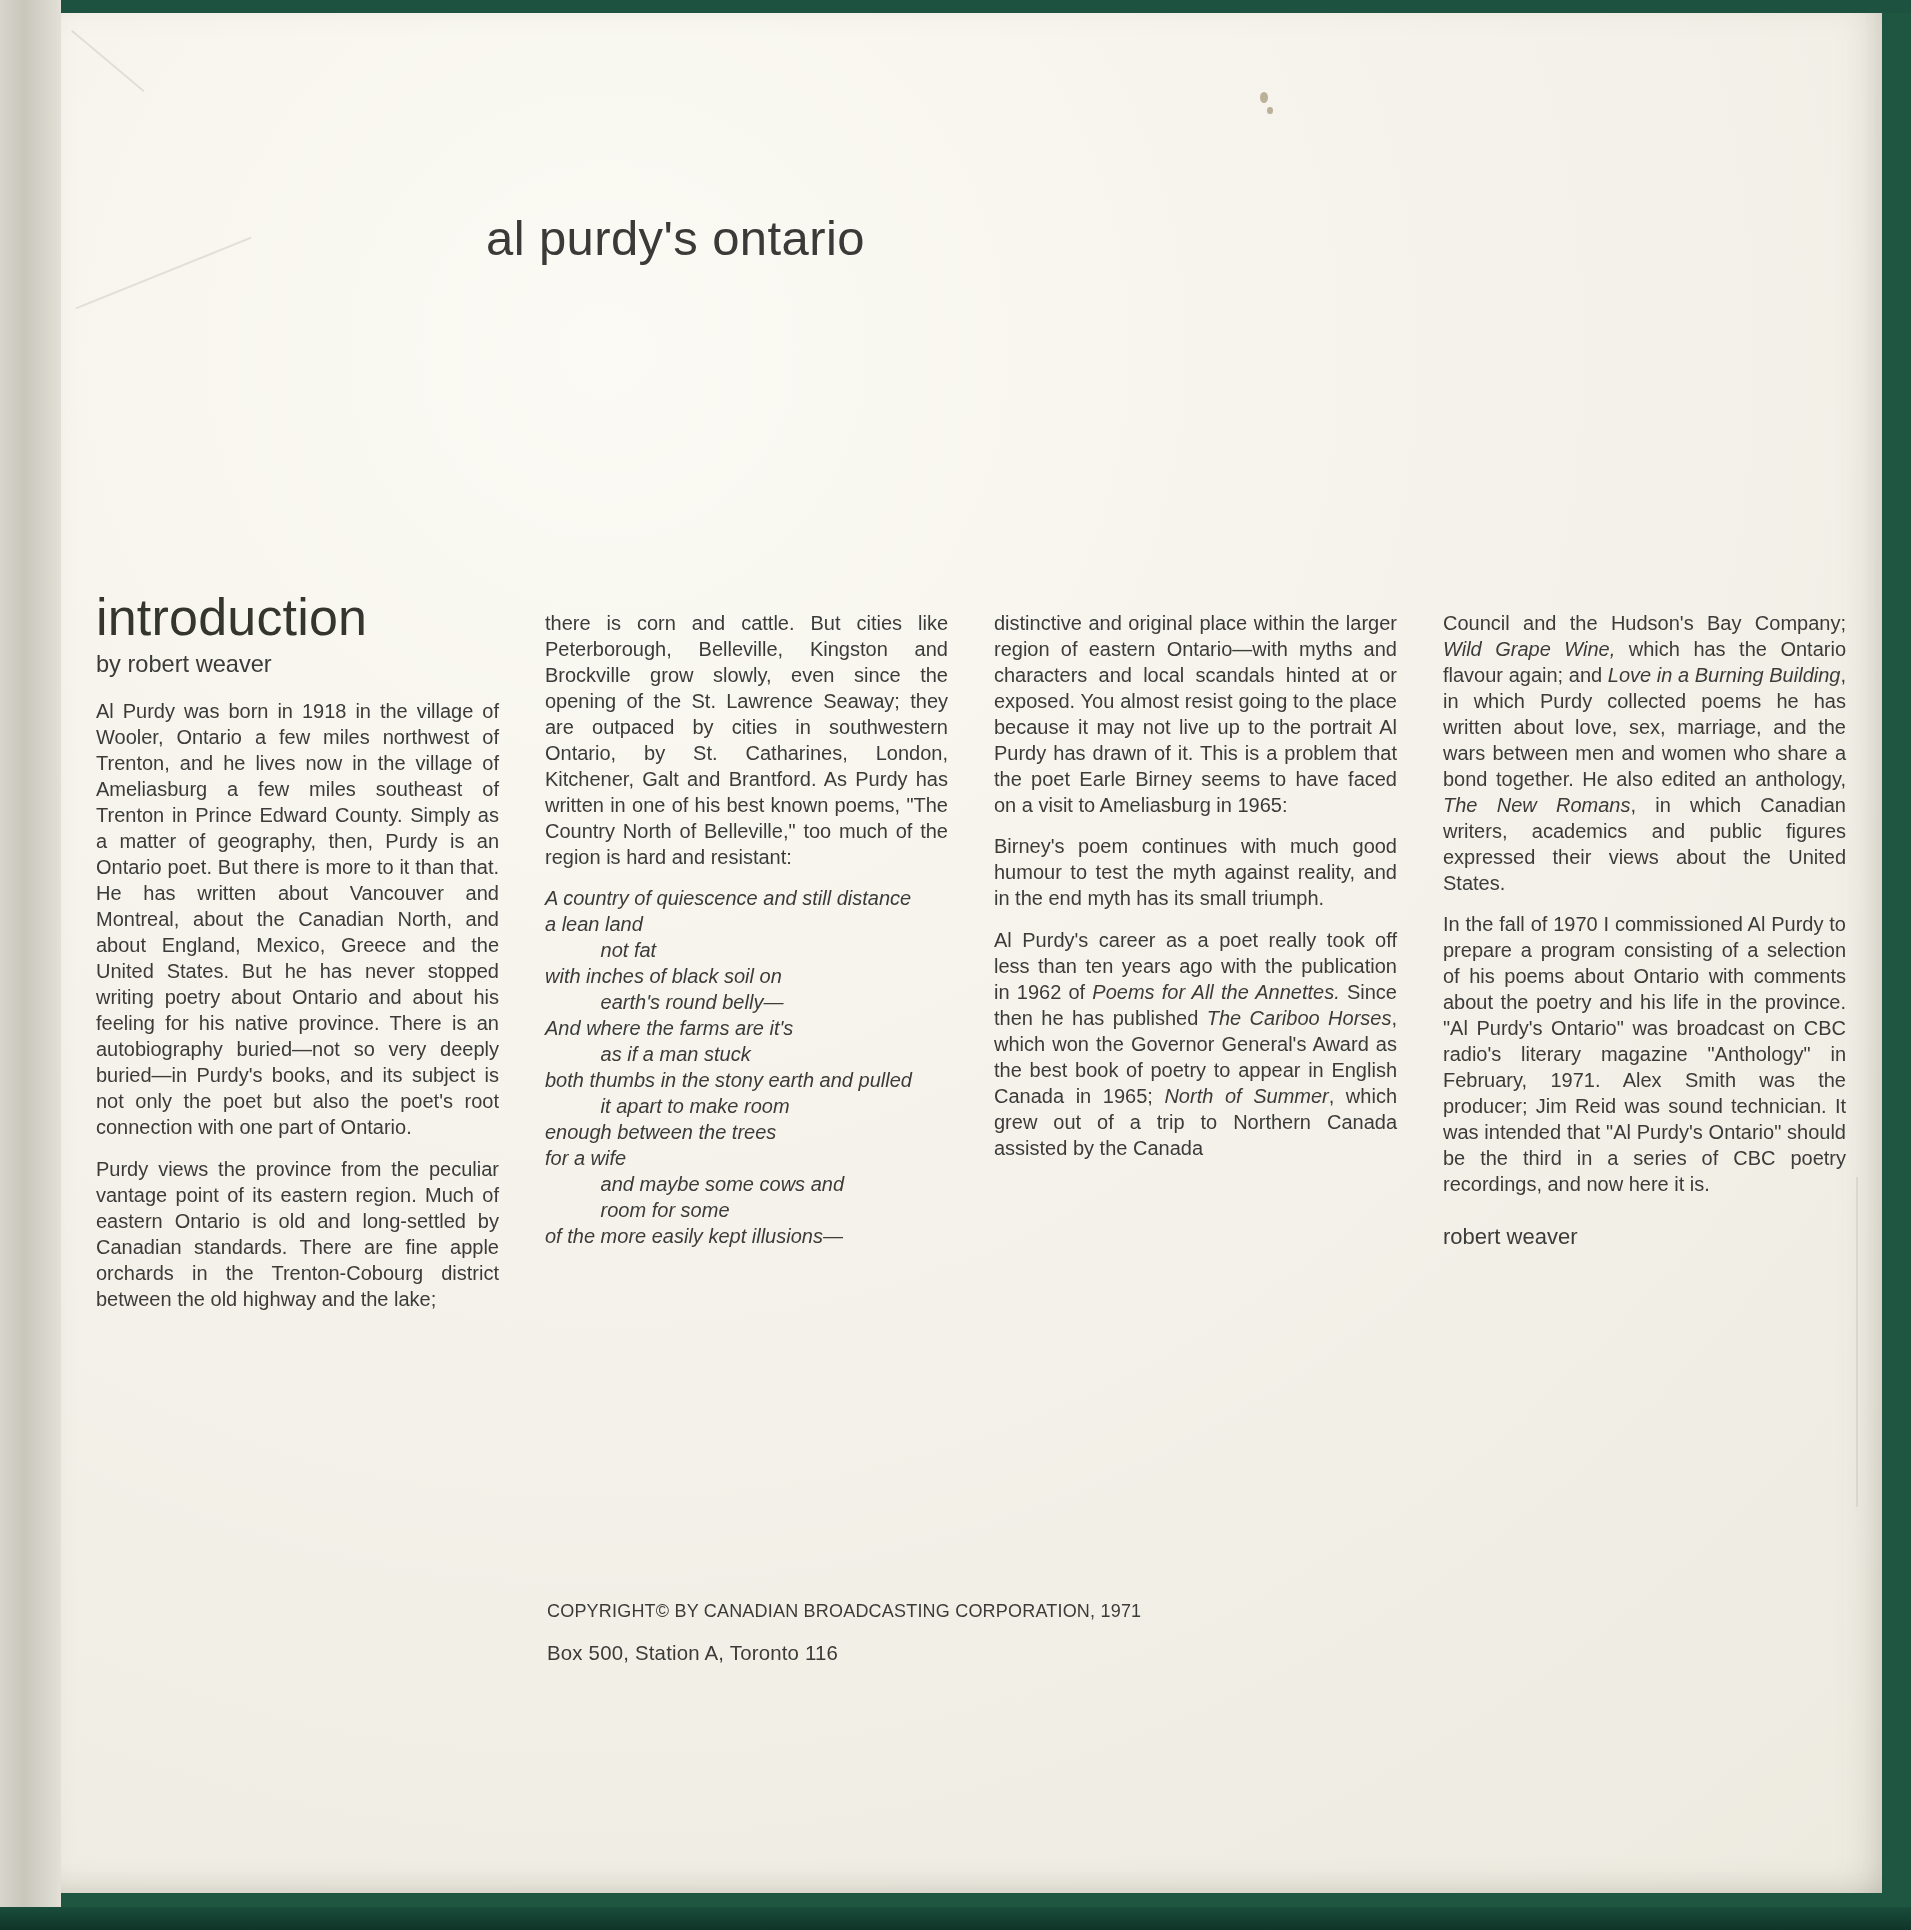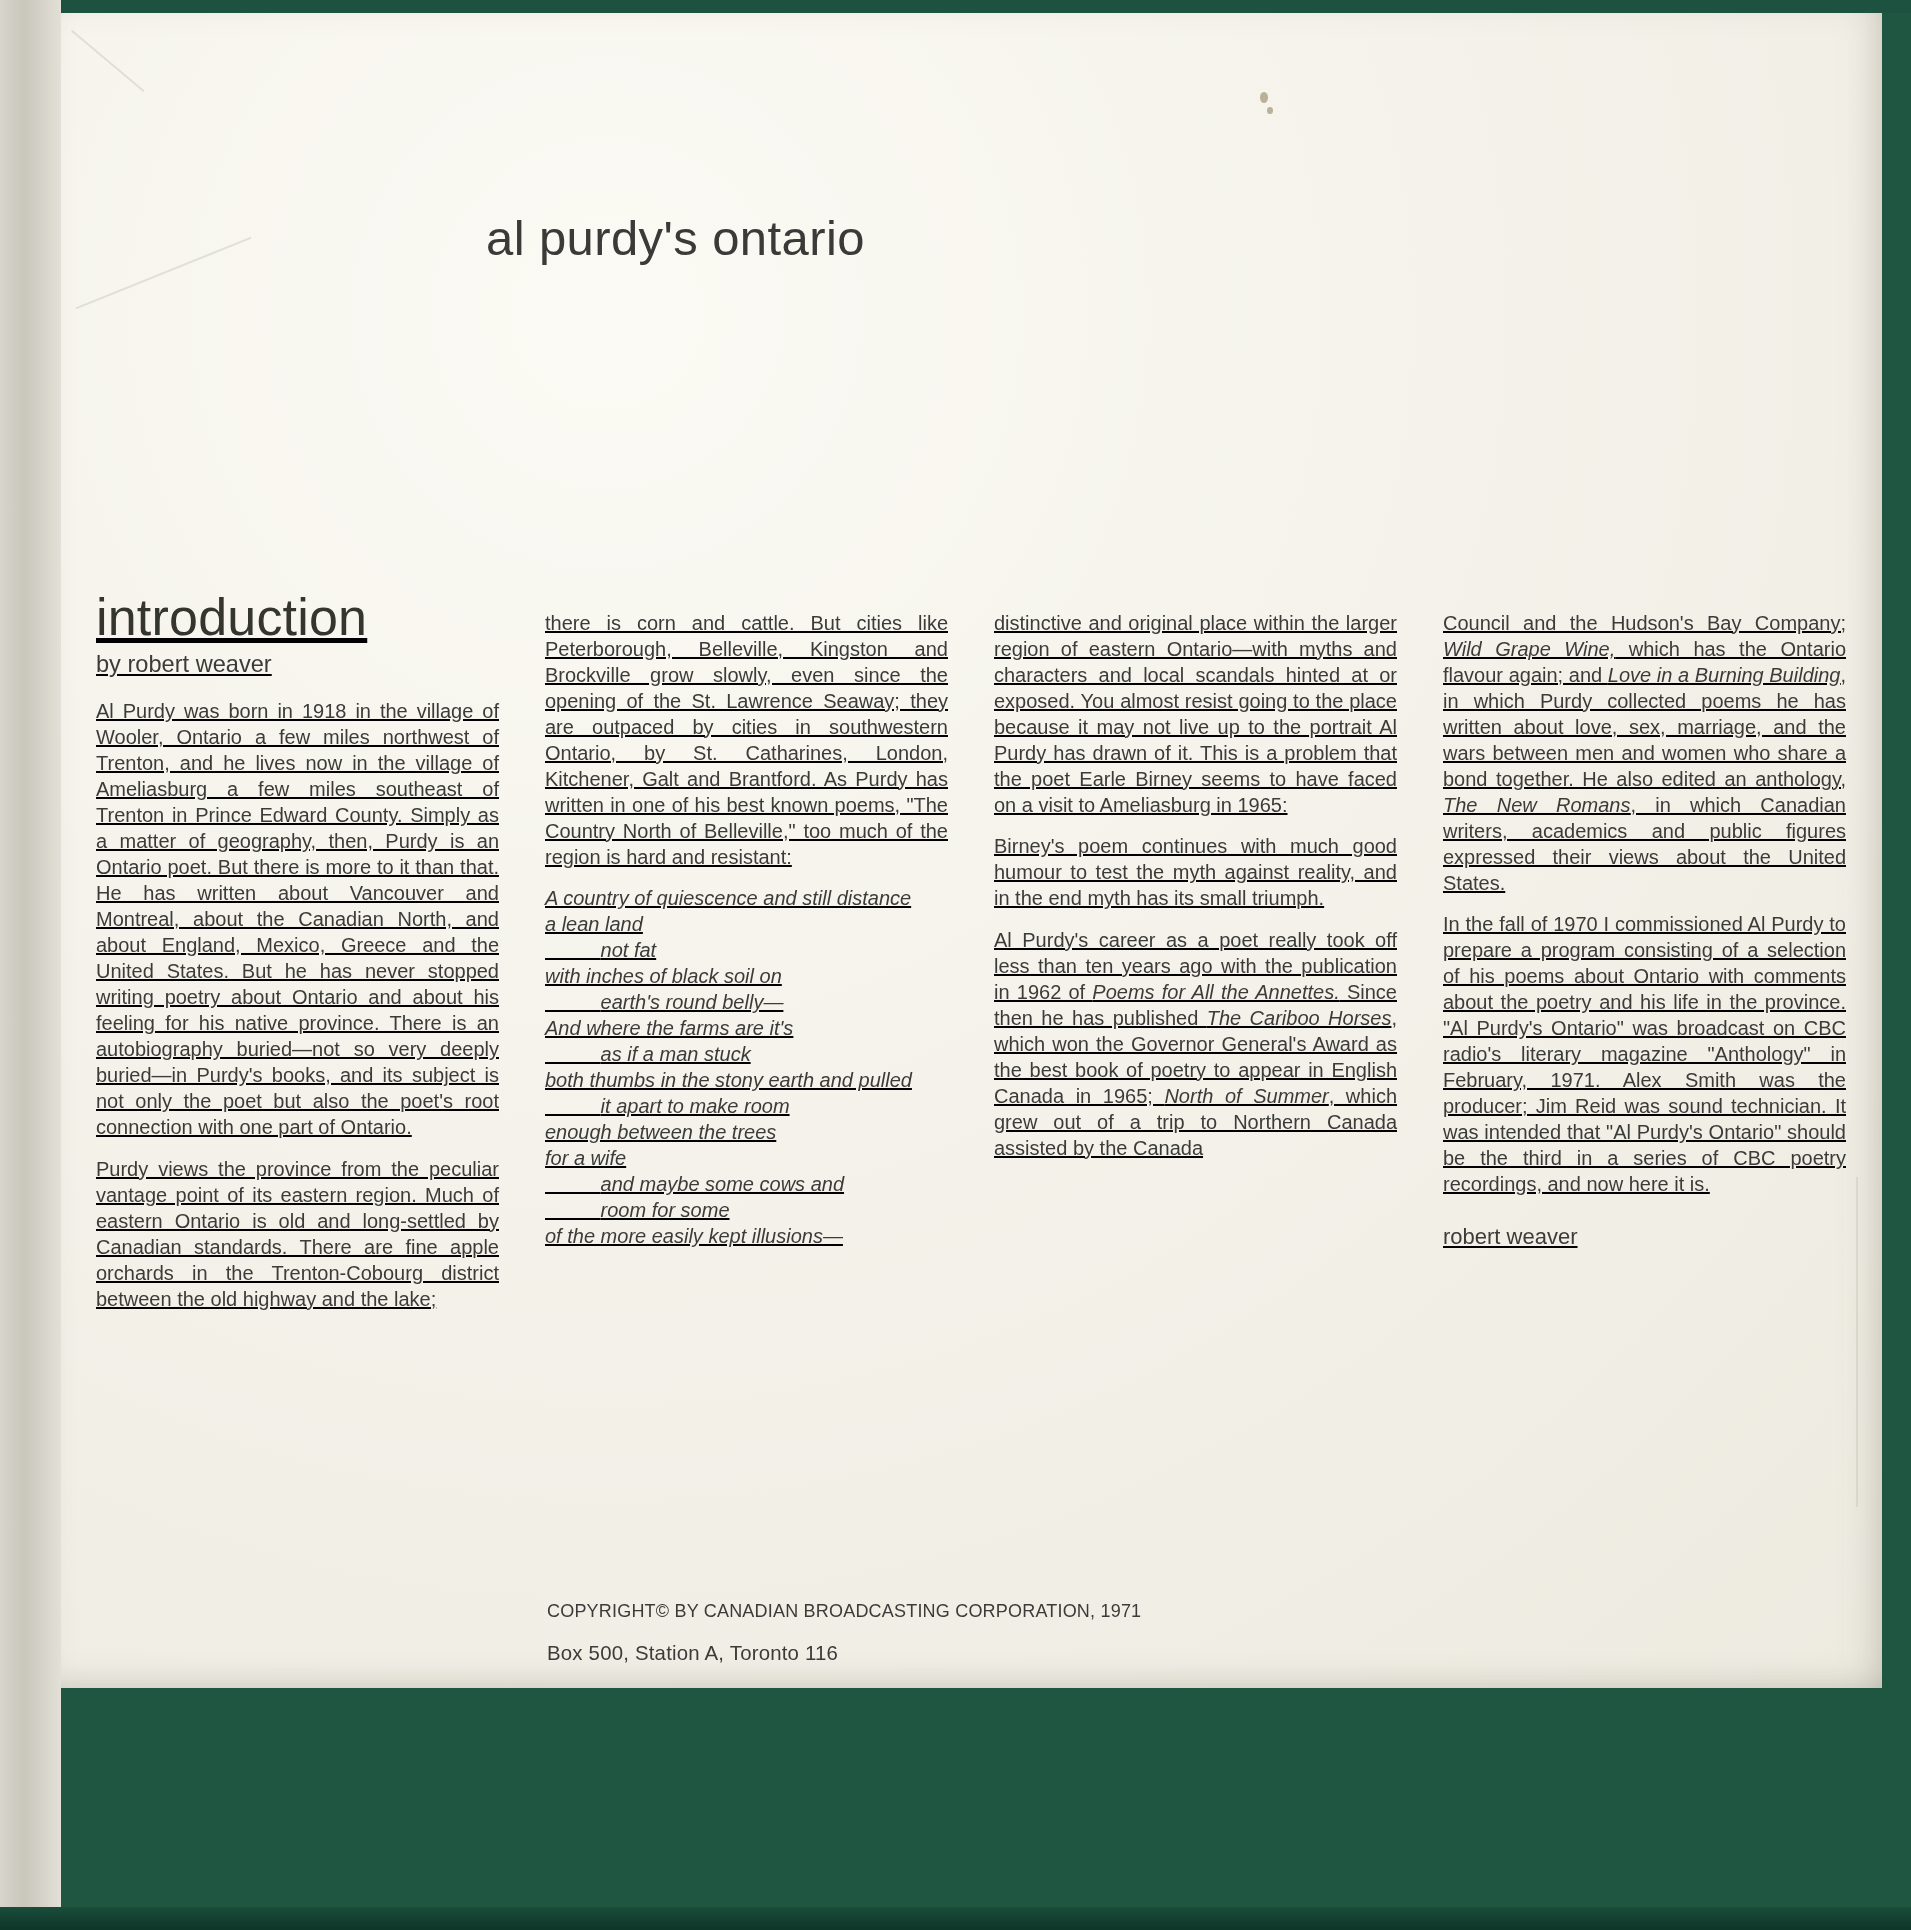--- a/index.html
+++ b/index.html
@@ -41,21 +41,21 @@
     width: 1912px; height: 12.6px;
     background: #1d5240;
   }
 
   
   #paper {
     position: absolute;
     left: 61px;
     top: 12.6px;
     width: 1821px;
-    height: 1675px;
+    height: 1880px;
     background:
       radial-gradient(circle at 30% 18%, #fbfaf4 0%, #f4f2ea 45%, #edeae0 100%);
     box-shadow: inset -23.6px 0 39px -22px rgba(120,115,100,.35),
                 inset 0 -20.4px 35px -22px rgba(120,115,100,.30);
   }
   #paper-grain {
     position: absolute; inset: 0;
     background-image:
       linear-gradient(105deg, rgba(0,0,0,0.012) 0 1.6px, rgba(255,255,255,0) 1.6px 5.5px),
       linear-gradient(15deg, rgba(0,0,0,0.010) 0 0.8px, rgba(255,255,255,0) 0.8px 7px);
@@ -90,21 +90,20 @@
   }
 
   
   #columns {
     position: absolute;
     left: 35px;
     top: 597px;
     width: 1761px;
     display: flex;
     gap: 46px;
-    text-decoration: underline;
   }
   .col { width: 403px; }
   .col p {
     margin: 0 0 15.7px 0;
     font-size: 20px;
     line-height: 26px;
     color: #3b3b39;
     text-align: justify;
     -webkit-hyphens: none;
     hyphens: none;

